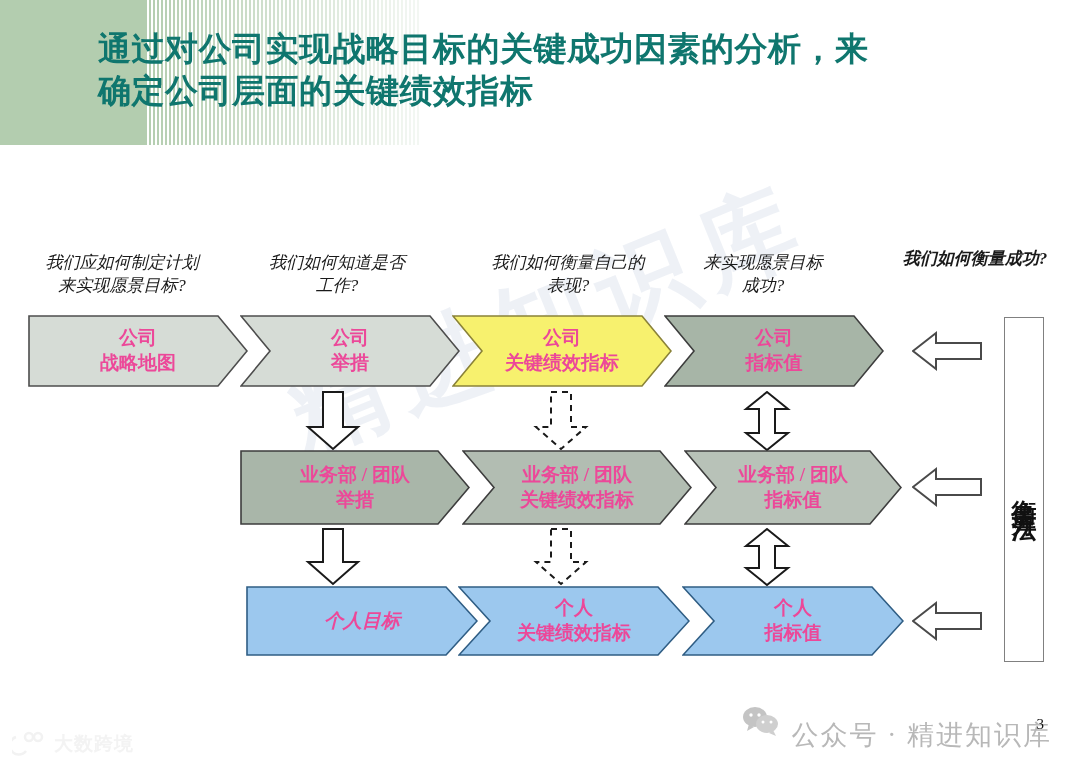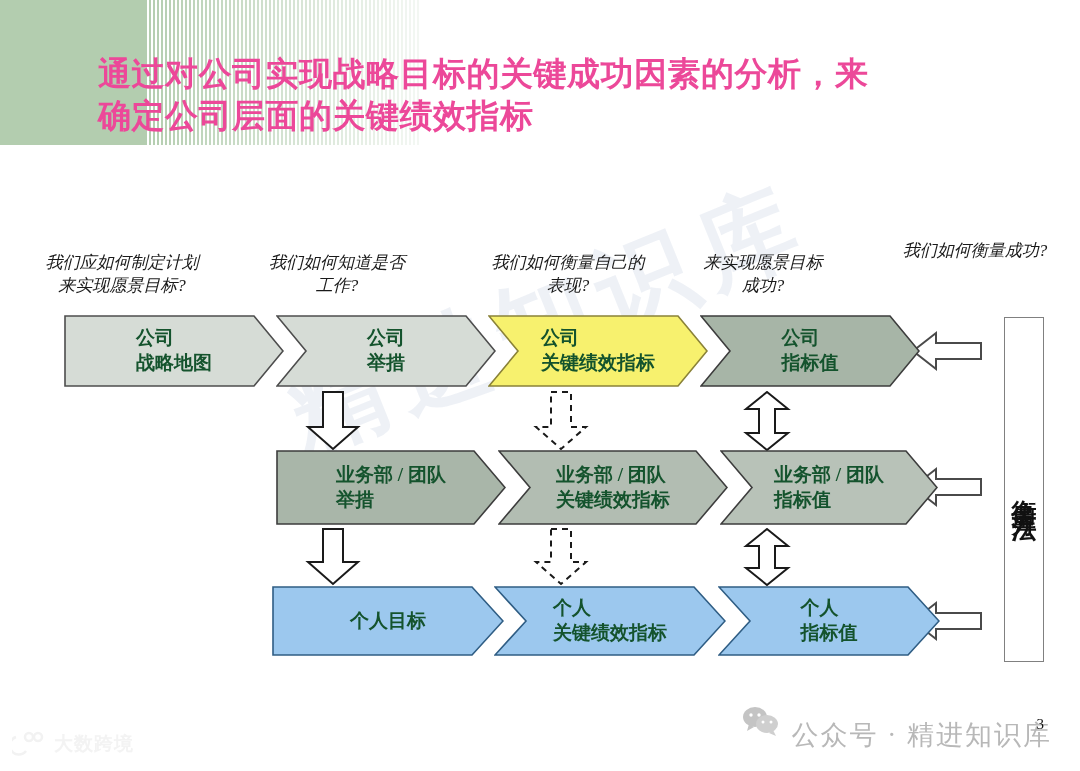--- a/index.html
+++ b/index.html
@@ -24,23 +24,22 @@
     background:
       repeating-linear-gradient(to right,
         #b3cdaf 0px, #b3cdaf 2px, #ffffff 2px, #ffffff 4px);
     -webkit-mask-image:linear-gradient(to right, rgba(0,0,0,1) 0%, rgba(0,0,0,0.15) 100%);
     mask-image:linear-gradient(to right, rgba(0,0,0,1) 0%, rgba(0,0,0,0.15) 100%);
   }
   #page-title {
     position:absolute; left:98px; top:28px; width:940px;
     font-family:"Liberation Serif", serif;
     font-size:33px; font-weight:700; line-height:1.28;
-    color:#ec4899; letter-spacing:0.5px;
+    color:#0f766e; letter-spacing:0.5px;
     white-space:pre-line;
-    margin-top:25px;
   }
 
   
   #center-watermark {
     position:absolute; left:275px; top:255px;
     font-family:"Liberation Serif", serif;
     font-size:96px; font-weight:700;
     color:rgba(150,170,200,0.16);
     transform:rotate(-22deg);
     letter-spacing:14px;
@@ -58,28 +57,27 @@
     font-size:17px;
     line-height:1.35;
     color:#1a1a1a;
     text-align:center;
     white-space:pre-line;
   }
 
   .chev {
     position:absolute;
     display:flex; align-items:center; justify-content:center;
-    text-align:left;
+    text-align:center;
     font-family:"Liberation Serif", serif;
     font-weight:700;
     font-size:19px;
     line-height:1.3;
-    color:#14532d;
+    color:#ec4899;
     white-space:pre-line;
-    margin-left:36px;
   }
   .chev .lbl { position:relative; z-index:2; }
   .chev .shp { position:absolute; left:0; top:0; width:100%; height:100%; z-index:1; }
 
   
   #measure-box {
     position:absolute;
     left:1004px; top:317px; width:40px; height:345px;
     border:1px solid #808080;
     background:#ffffff;
@@ -136,21 +134,21 @@
 <div id="diagram">
 
   <div class="question" style="left:22px; top:252px; width:200px;">我们应如何制定计划
 来实现愿景目标?</div>
   <div class="question" style="left:242px; top:252px; width:190px;">我们如何知道是否
 工作?</div>
   <div class="question" style="left:468px; top:252px; width:200px;">我们如何衡量自己的
 表现?</div>
   <div class="question" style="left:668px; top:252px; width:190px;">来实现愿景目标
 成功?</div>
-  <div class="question" style="left:880px; top:240px; width:190px;">我们如何衡量成功?</div>
+  <div class="question" style="left:880px; top:248px; width:190px;font-weight:bold;">我们如何衡量成功?</div>
 
   <div class="chev" style="left:28px; top:315px; width:220px; height:72px;">
     <svg class="shp" viewBox="0 0 220 72" preserveAspectRatio="none">
       <polygon points="1,1 190,1 219,36 190,71 1,71" fill="#d6dcd6" stroke="#4d4d4d" stroke-width="1.6" vector-effect="non-scaling-stroke"></polygon>
     </svg>
     <span class="lbl">公司
 战略地图</span>
   </div>
 
   <div class="chev" style="left:240px; top:315px; width:220px; height:72px;">
@@ -194,21 +192,21 @@
   </div>
 
   <div class="chev" style="left:684px; top:450px; width:218px; height:75px;">
     <svg class="shp" viewBox="0 0 218 75" preserveAspectRatio="none">
       <polygon points="1,1 186,1 217,37.5 186,74 1,74 32,37.5" fill="#b8c2b8" stroke="#3d3d3d" stroke-width="1.6" vector-effect="non-scaling-stroke"></polygon>
     </svg>
     <span class="lbl">业务部 / 团队
 指标值</span>
   </div>
 
-  <div class="chev" style="left:236px; top:586px; width:232px; height:70px;">
+  <div class="chev" style="left:246px; top:586px; width:232px; height:70px;font-style:italic;">
     <svg class="shp" viewBox="0 0 232 70" preserveAspectRatio="none">
       <polygon points="1,1 200,1 231,35 200,69 1,69" fill="#9cc8ee" stroke="#2f5d84" stroke-width="1.6" vector-effect="non-scaling-stroke"></polygon>
     </svg>
     <span class="lbl">个人目标</span>
   </div>
 
   <div class="chev" style="left:458px; top:586px; width:232px; height:70px;">
     <svg class="shp" viewBox="0 0 232 70" preserveAspectRatio="none">
       <polygon points="1,1 200,1 231,35 200,69 1,69 32,35" fill="#9cc8ee" stroke="#2f5d84" stroke-width="1.6" vector-effect="non-scaling-stroke"></polygon>
     </svg>

